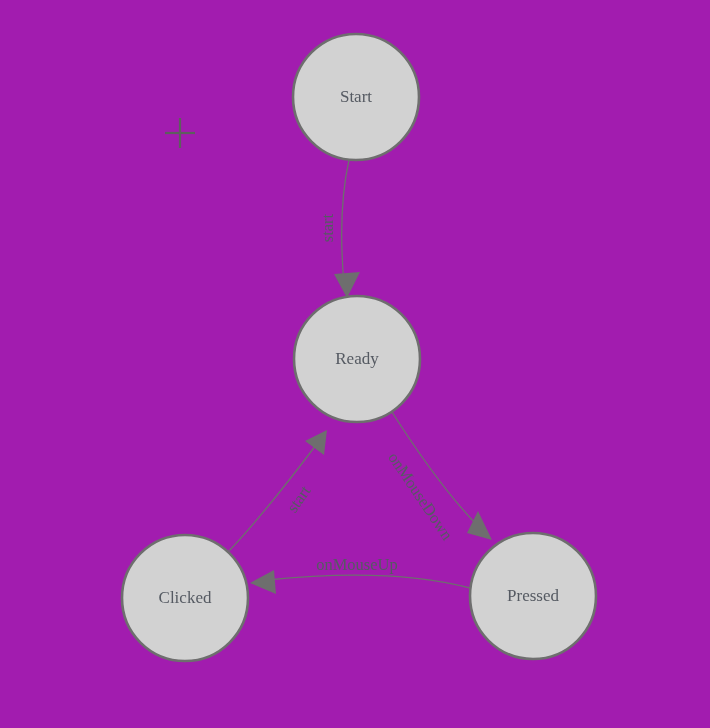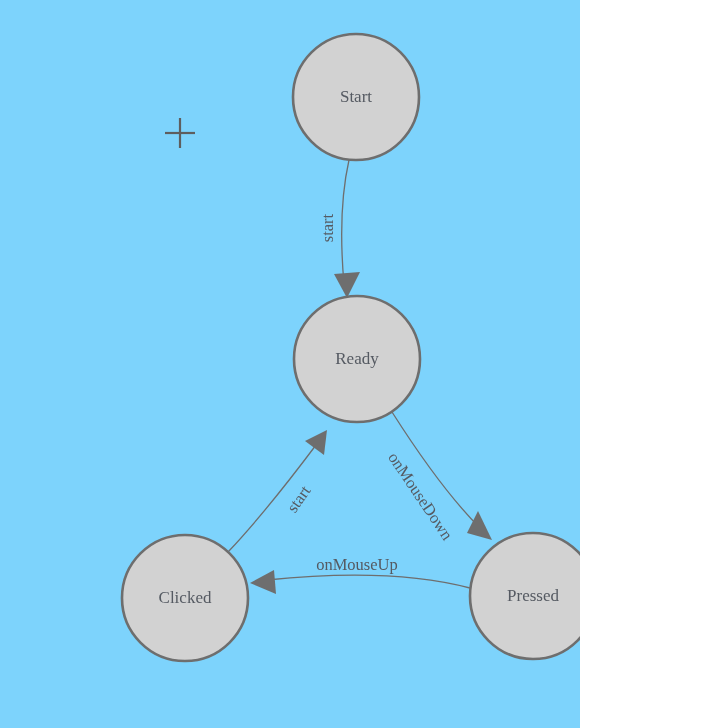--- a/index.html
+++ b/index.html
@@ -2,23 +2,23 @@
 <html><head>
 <meta charset="utf-8">
 <style>
   html, body {
     margin: 0;
     padding: 0;
     background: #ffffff;
   }
   #canvas-root {
     position: relative;
-    width: 580px;
+    width: 710px;
     height: 728px;
-    background: #7dd3fc;
+    background: #a21caf;
     overflow: hidden;
     font-family: "Liberation Serif", "DejaVu Serif", serif;
   }
   svg.diagram-svg {
     position: absolute;
     left: 0;
     top: 0;
     width: 710px;
     height: 728px;
     display: block;

